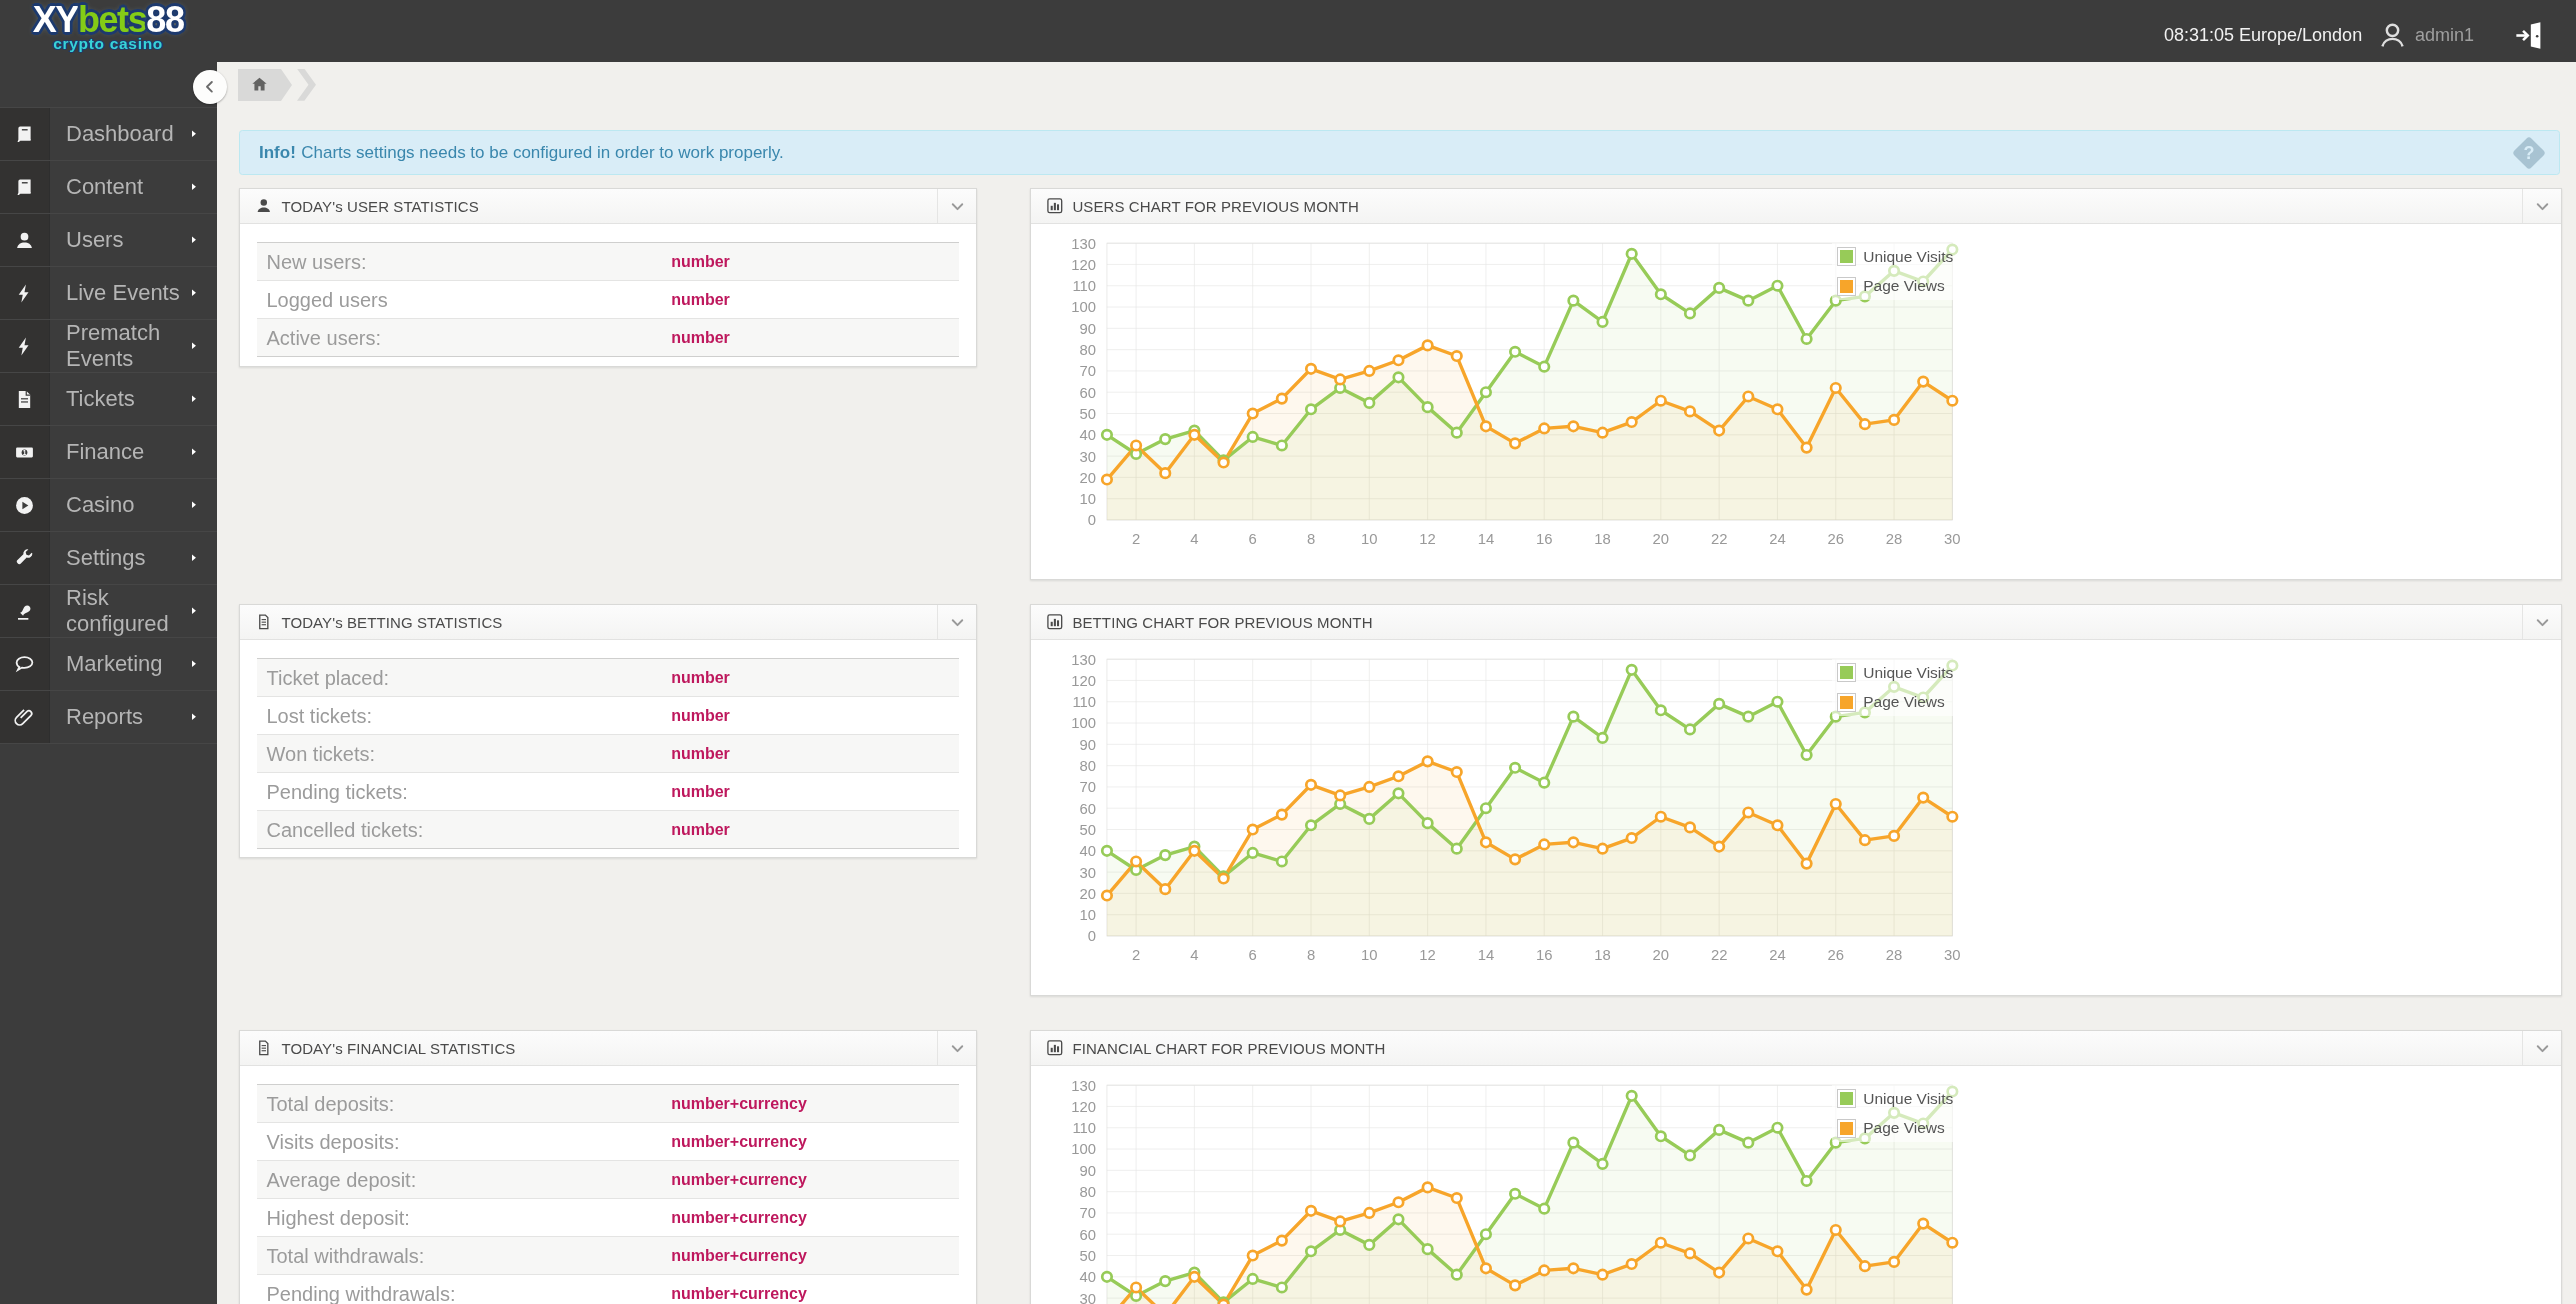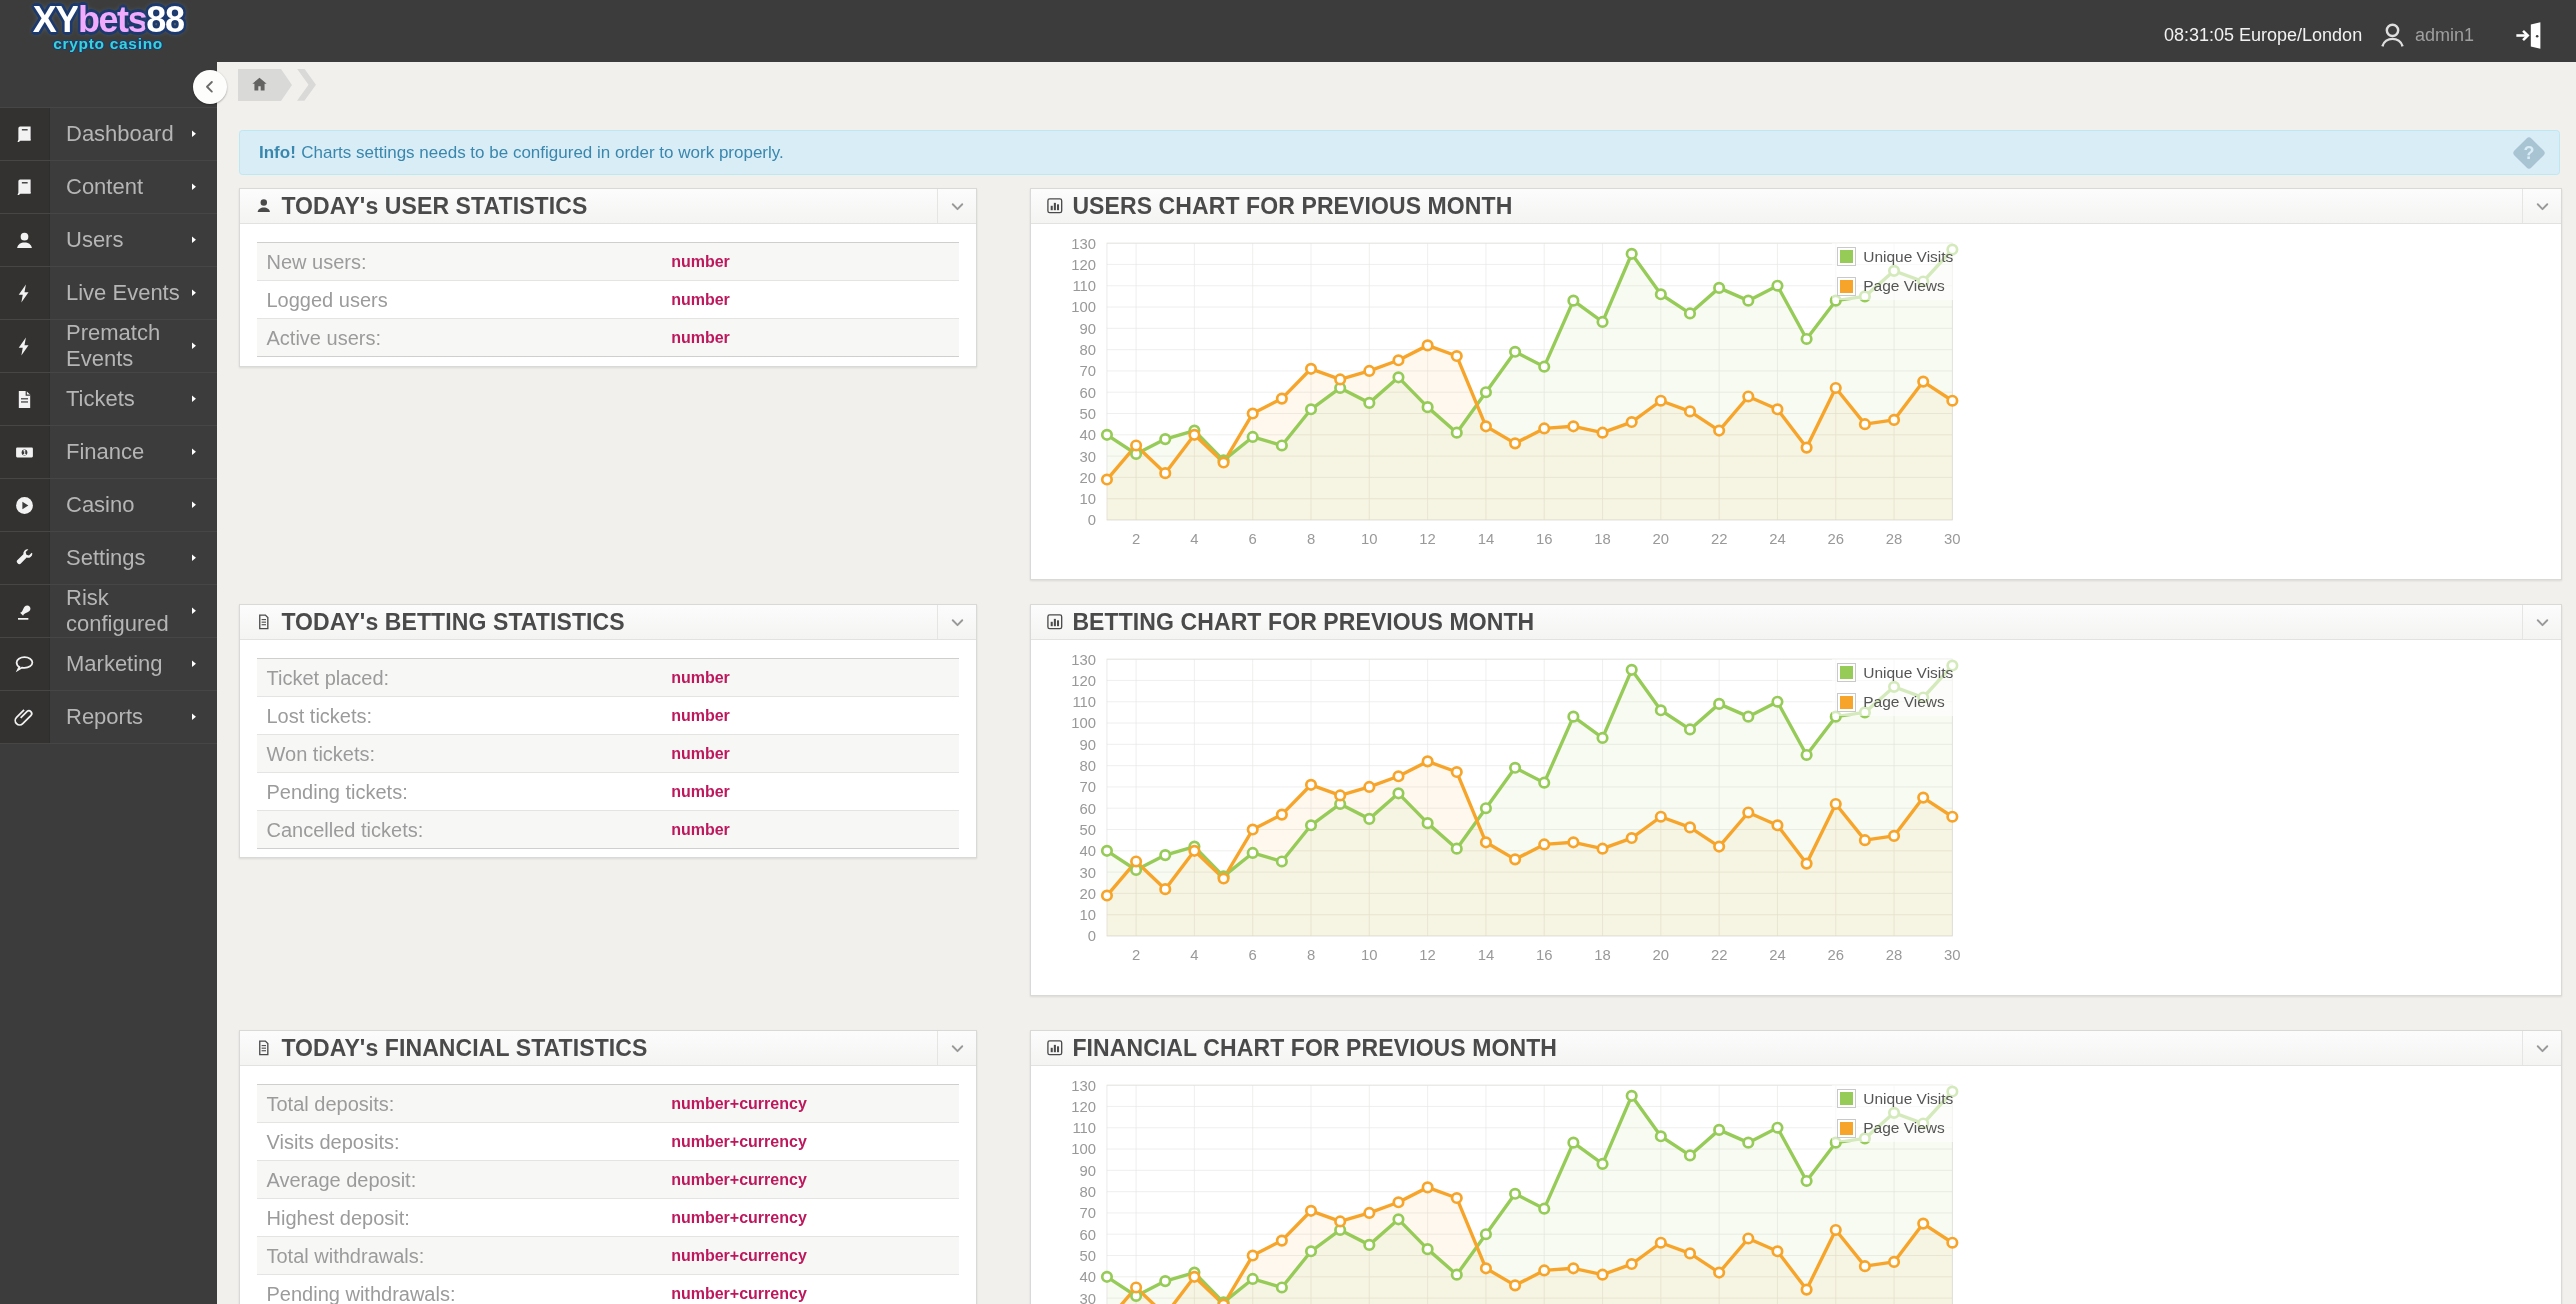--- a/index.html
+++ b/index.html
@@ -11,21 +11,21 @@
   }
   
   .topbar{position:absolute;left:0;top:0;width:2576px;height:62px;background:#3c3c3c;z-index:5;}
   .logo{position:absolute;left:17.6px;top:1.4px;width:181px;text-align:center;cursor:pointer;}
   .logo-main{
     font-size:36px;font-weight:bold;letter-spacing:-1.4px;line-height:38px;
     text-shadow:-2.7px 0 0 #1d3a6e,2.7px 0 0 #1d3a6e,0 -2.7px 0 #1d3a6e,0 2.7px 0 #1d3a6e,
       -2px -2px 0 #1d3a6e,2px -2px 0 #1d3a6e,-2px 2px 0 #1d3a6e,2px 2px 0 #1d3a6e,
       0 0 6.8px rgba(170,220,235,.45);
   }
-  .logo-main .w{color:#ffffff;} .logo-main .c{color:#f0abfc;}
+  .logo-main .w{color:#ffffff;} .logo-main .c{color:#84cc16;}
   .logo-sub{
     font-size:15.5px;font-weight:bold;color:#38d3d8;letter-spacing:0.7px;margin-top:-4.7px;
     text-shadow:-1.4px 0 0 #1d3a6e,1.4px 0 0 #1d3a6e,0 -1.4px 0 #1d3a6e,0 1.4px 0 #1d3a6e;
   }
   .topbar-right{
     position:absolute;right:32px;top:0;height:70px;display:flex;align-items:center;
   }
   .clock{color:#f2f2f2;font-size:18px;}
   .tb-avatar{color:#dedede;margin-left:15px;display:flex;align-items:center;cursor:pointer;}
   .tb-user{color:#9f9f9f;font-size:18px;margin-left:6.8px;cursor:pointer;}
@@ -81,21 +81,21 @@
   
   .panel{
     position:absolute;background:#ffffff;border:0.7px solid #d9d9d7;
     box-shadow:0 0.7px 2px rgba(0,0,0,.10);
   }
   .phead{
     height:34px;background:linear-gradient(#fcfcfc,#f4f4f3);border-bottom:0.7px solid #e2e2e1;
     display:flex;align-items:center;padding-left:15px;position:relative;
   }
   .phead-icon{color:#4a4a4a;display:flex;margin-right:8.8px;}
-  .phead-title{font-size:23px;font-weight:bold;color:#4a4a4a;letter-spacing:0.1px;}
+  .phead-title{font-size:15px;font-weight:normal;color:#4a4a4a;letter-spacing:0.1px;}
   .pcollapse{
     position:absolute;right:0;top:0;width:38px;height:100%;border-left:0.7px solid #e5e5e4;
     display:flex;align-items:center;justify-content:center;color:#999;cursor:pointer;
   }
   
   .stat-table{margin:18px 17px 0 17px;border-top:0.7px solid #cfcfce;border-bottom:0.7px solid #cfcfce;}
   .stat-row{position:relative;height:37px;border-bottom:0.7px solid #e4e4e3;}
   .stat-row:last-child{border-bottom:none;}
   .stat-row:nth-child(odd){background:#f7f7f6;}
   .stat-label{

